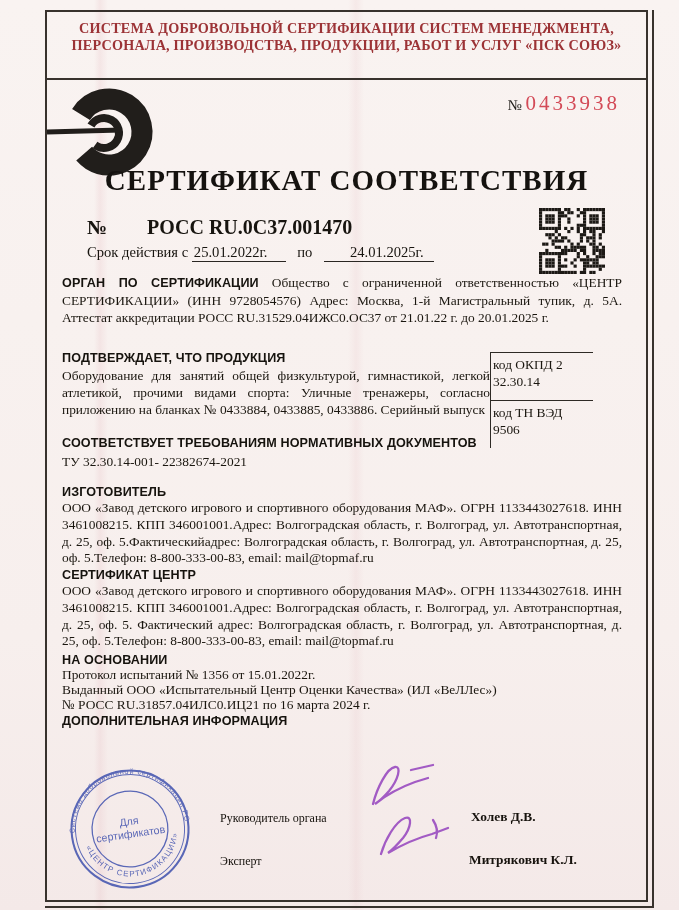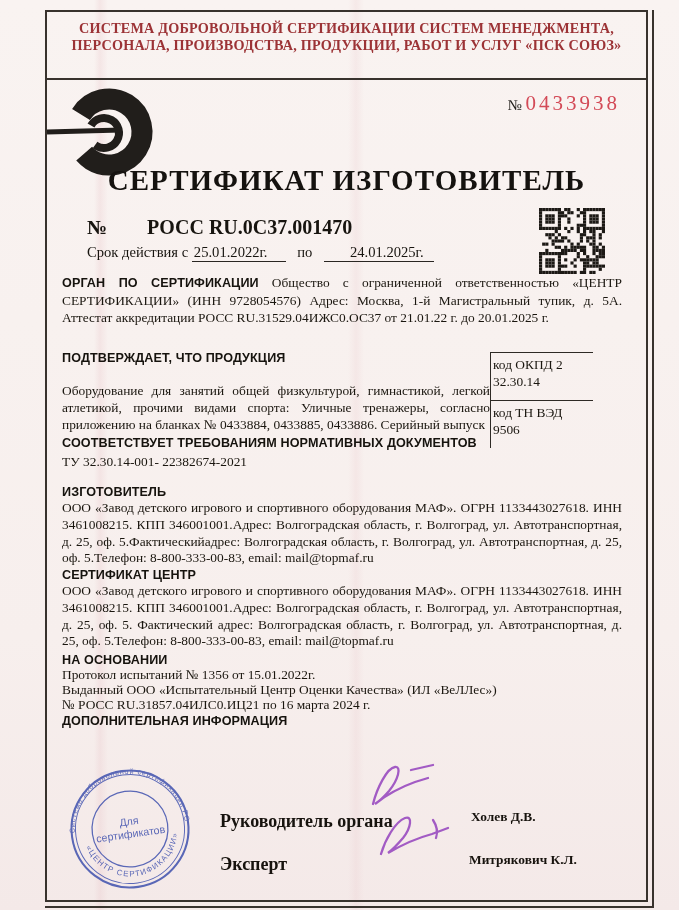--- a/index.html
+++ b/index.html
@@ -49,21 +49,21 @@
        font-size:12.6px;letter-spacing:.1px;color:#16130e;}
   .lab-line{position:absolute;left:15px;}
   .plain{text-align:left;}
   .codes{
     position:absolute;left:443px;top:340px;width:102px;
     border-top:1.6px solid #2e2a25;border-left:1.6px solid #2e2a25;
     font-size:13.4px;line-height:16.5px;text-align:left;color:#1a160f;
   }
   .codes .cell{padding:4px 2px 10px;}
   .codes .cell + .cell{border-top:1.6px solid #2e2a25;}
-  .role{position:absolute;font-weight:bold;font-size:18px;color:#17130e;}
+  .role{position:absolute;font-weight:normal;font-size:12px;color:#17130e;}
   .signname{position:absolute;font-weight:bold;font-size:13.4px;color:#17130e;}
   .qr{position:absolute;left:492px;top:196px;width:66px;height:66px;}
   .logo{position:absolute;left:0px;top:70px;width:128px;height:102px;}
   .stamp{position:absolute;left:4px;top:738px;width:158px;height:158px;opacity:.85;}
   .sig{position:absolute;left:268px;top:746px;width:150px;height:110px;}
 </style>
 </head>
 <body>
 
 <div class="scan">
@@ -80,21 +80,21 @@
     </div>
 
     <svg class="logo" viewBox="0 0 128 102">
       <g stroke="#211e1b" fill="none" stroke-linecap="butt">
         <circle cx="62" cy="50" r="33" stroke-width="21" stroke-dasharray="165 43" transform="rotate(-148 62 50)"></circle>
         <circle cx="57" cy="51" r="15" stroke-width="8" stroke-dasharray="72 23" transform="rotate(-150 57 51)"></circle>
         <line x1="0" y1="50" x2="74" y2="48" stroke-width="5"></line>
       </g>
     </svg>
 
-    <div class="title">СЕРТИФИКАТ ИЗГОТОВИТЕЛЬ</div>
+    <div class="title">СЕРТИФИКАТ СООТВЕТСТВИЯ</div>
 
     <div class="certnum">
       <span class="no">№</span><span>РОСС RU.0С37.001470</span>
     </div>
 
     <div class="validity">
       <span>Срок действия с</span>
       <span class="u1">25.01.2022г.</span>
       <span class="mid">по</span>
       <span class="u2">24.01.2025г.</span>
@@ -331,21 +331,21 @@
           </g>
         </svg>
     </div>
 
     <div class="sec" style="top:262px">
       <span class="lab">ОРГАН ПО СЕРТИФИКАЦИИ</span>
       <span>Общество с ограниченной ответственностью «ЦЕНТР СЕРТИФИКАЦИИ» (ИНН 9728054576) Адрес: Москва, 1-й Магистральный тупик, д. 5А. Аттестат аккредитации РОСС RU.31529.04ИЖС0.ОС37 от 21.01.22 г. до 20.01.2025 г.</span>
     </div>
 
     <div class="lab lab-line" style="top:339px">ПОДТВЕРЖДАЕТ, ЧТО ПРОДУКЦИЯ</div>
-    <div class="sec" style="top:370px;width:428px">Оборудование для занятий общей физкультурой, гимнастикой, легкой атлетикой, прочими видами спорта: Уличные тренажеры, согласно приложению на бланках № 0433884, 0433885, 0433886. Серийный выпуск</div>
+    <div class="sec" style="top:355px;width:428px">Оборудование для занятий общей физкультурой, гимнастикой, легкой атлетикой, прочими видами спорта: Уличные тренажеры, согласно приложению на бланках № 0433884, 0433885, 0433886. Серийный выпуск</div>
 
     <div class="codes">
       <div class="cell">
         <div>код ОКПД 2</div>
         <div>32.30.14</div>
       </div>
       <div class="cell">
         <div>код ТН ВЭД</div>
         <div>9506</div>
       </div>

